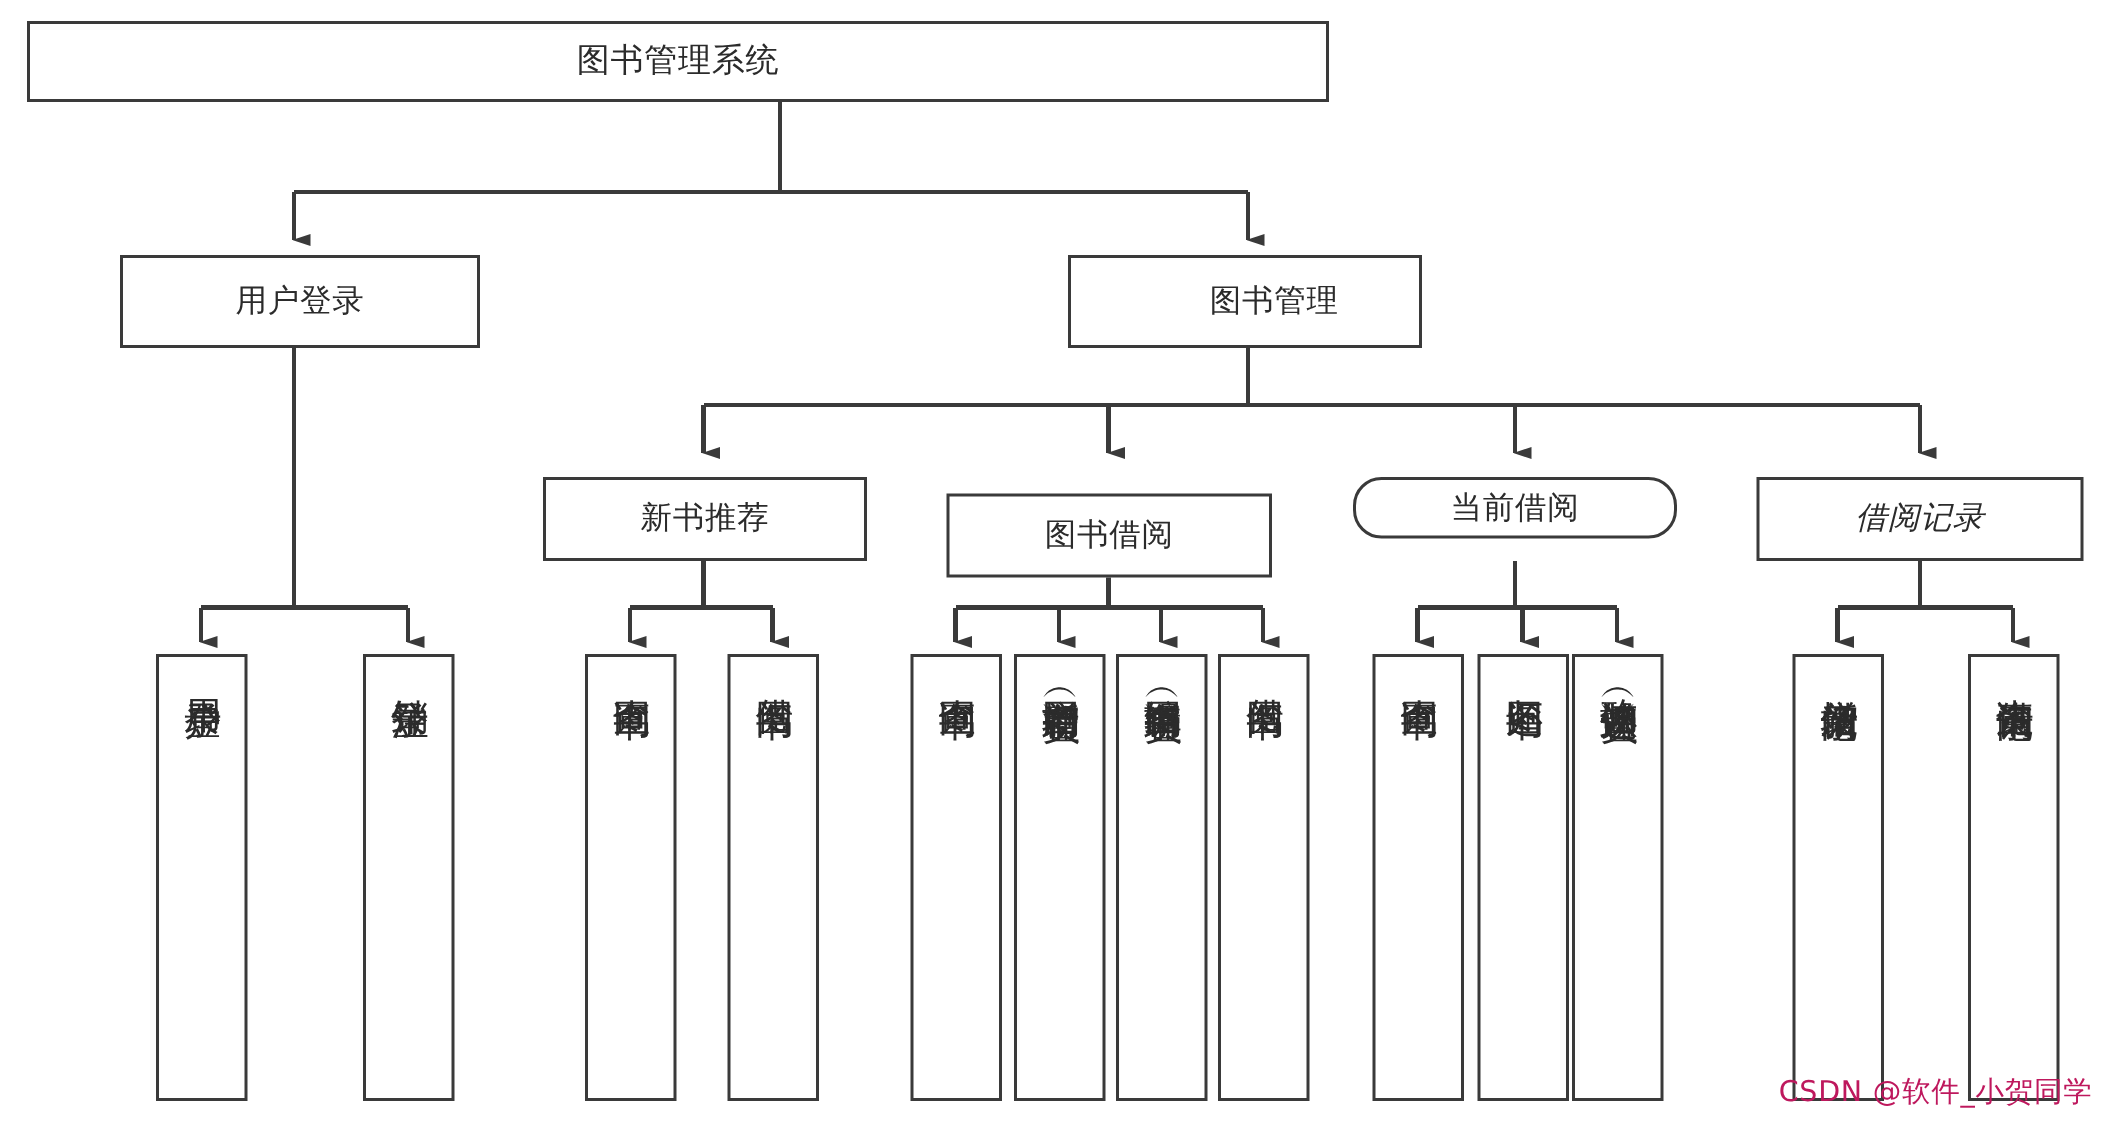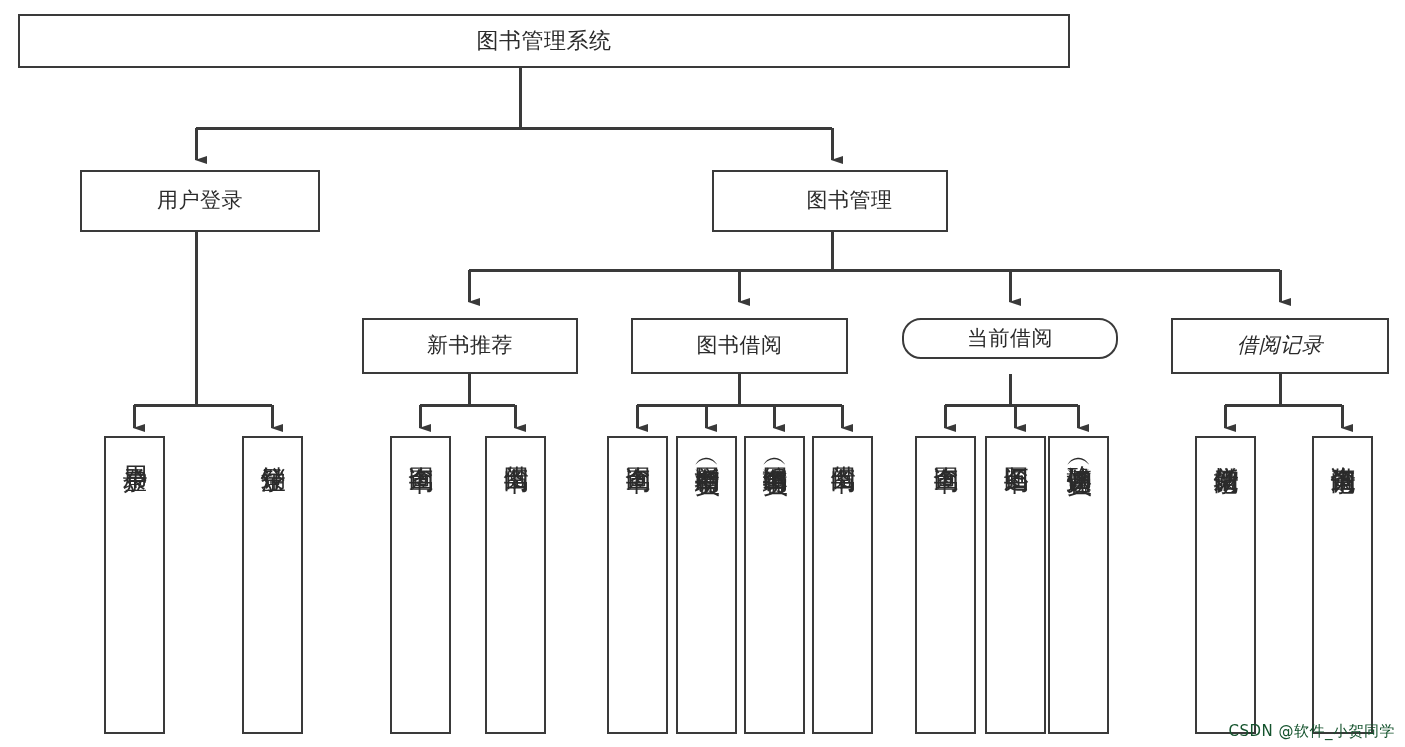--- a/index.html
+++ b/index.html
@@ -59,22 +59,22 @@
     text-orientation: upright;
     font-size: 25px;
     line-height: 1.06;
     letter-spacing: 1px;
     white-space: nowrap;
   }
   .watermark {
     position: absolute;
     right: 10px;
     bottom: 6px;
-    font-size: 15px;
-    color: #14532d;
+    font-size: 19px;
+    color: #be185d;
     letter-spacing: 0.5px;
     white-space: nowrap;
     user-select: none;
   }
 </style>
 </head>
 <body>
 
 <div id="canvas">
 
@@ -121,37 +121,37 @@
       <path d="M1015,405 L1015,428" marker-end="url(#arw)"></path>
       <path d="M1078,405 L1078,428" marker-end="url(#arw)"></path>
 
       <path d="M1280,374 L1280,405"></path>
       <path d="M1225,405 L1342,405"></path>
       <path d="M1225,405 L1225,428" marker-end="url(#arw)"></path>
       <path d="M1342,405 L1342,428" marker-end="url(#arw)"></path>
     </g>
   </svg>
 
-  <div class="node h root" style="left:18px; top:14px; width:1052px; height:54px;">
+  <div class="node h root" style="left:18px; top:14px; width:868px; height:54px;">
     <span class="label">图书管理系统</span>
   </div>
 
   <div class="node h" style="left:80px; top:170px; width:240px; height:62px;">
     <span class="label">用户登录</span>
   </div>
 
   <div class="node h" style="left:712px; top:170px; width:236px; height:62px;padding-left:39px;">
     <span class="label">图书管理</span>
   </div>
 
   <div class="node h" style="left:362px; top:318px; width:216px; height:56px;">
     <span class="label">新书推荐</span>
   </div>
 
-  <div class="node h" style="left:631px; top:318px; width:217px; height:56px;">
+  <div class="node h" style="left:631px; top:329px; width:217px; height:56px;">
     <span class="label">图书借阅</span>
   </div>
 
   <div class="node h" style="left:902px; top:318px; width:216px; height:41px;border-radius:19px;">
     <span class="label">当前借阅</span>
   </div>
 
   <div class="node h" style="left:1171px; top:318px; width:218px; height:56px;font-style:italic;">
     <span class="label">借阅记录</span>
   </div>

